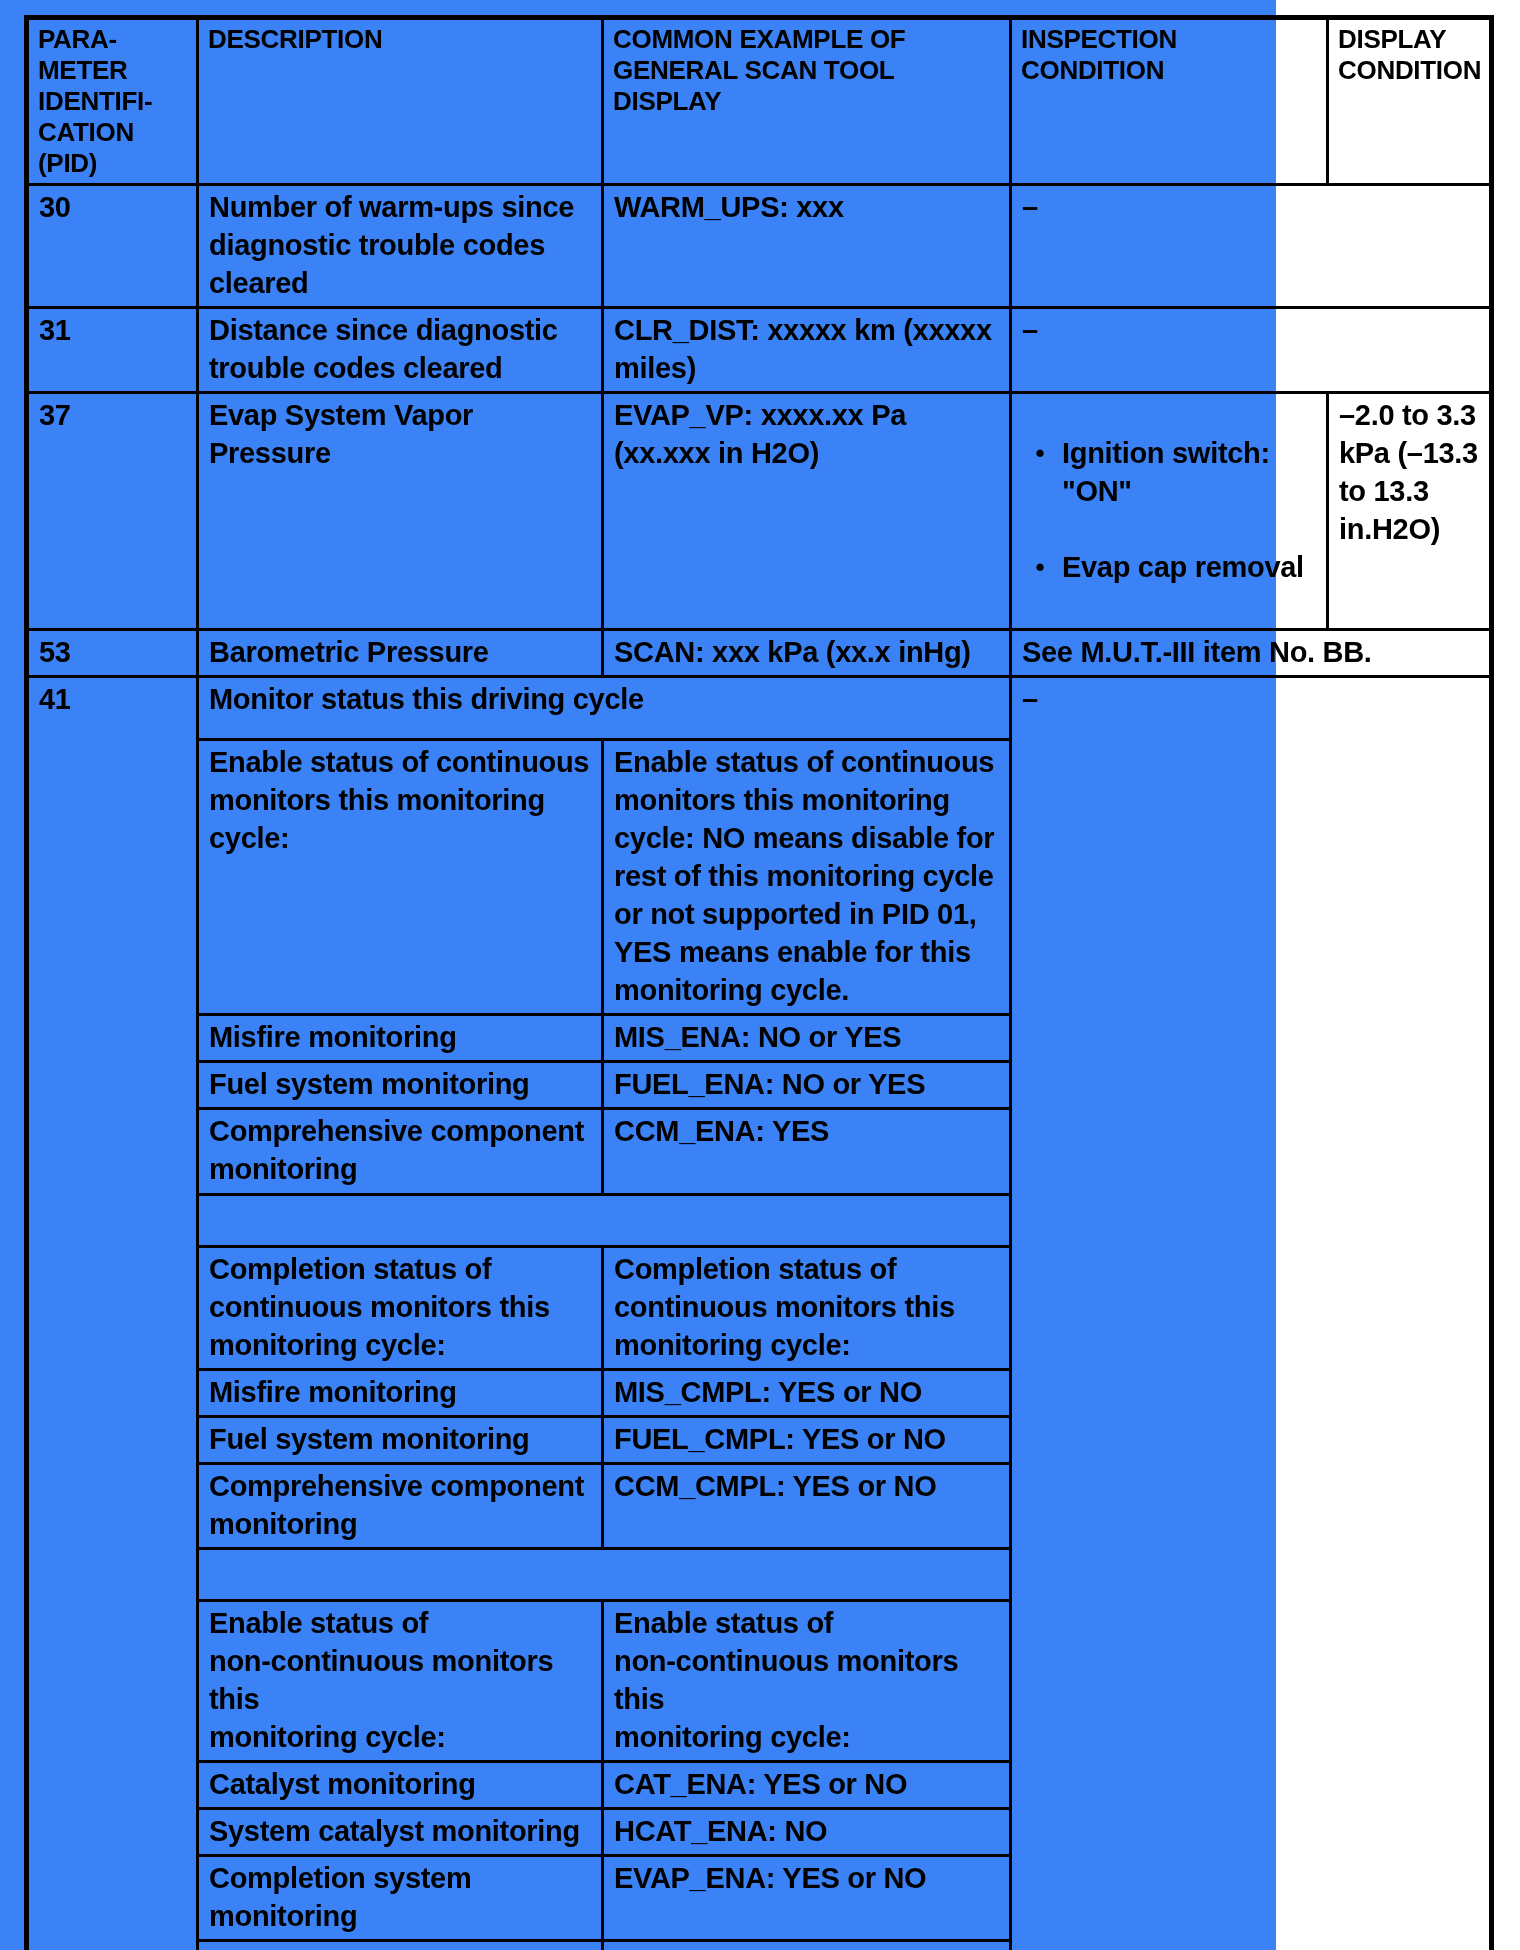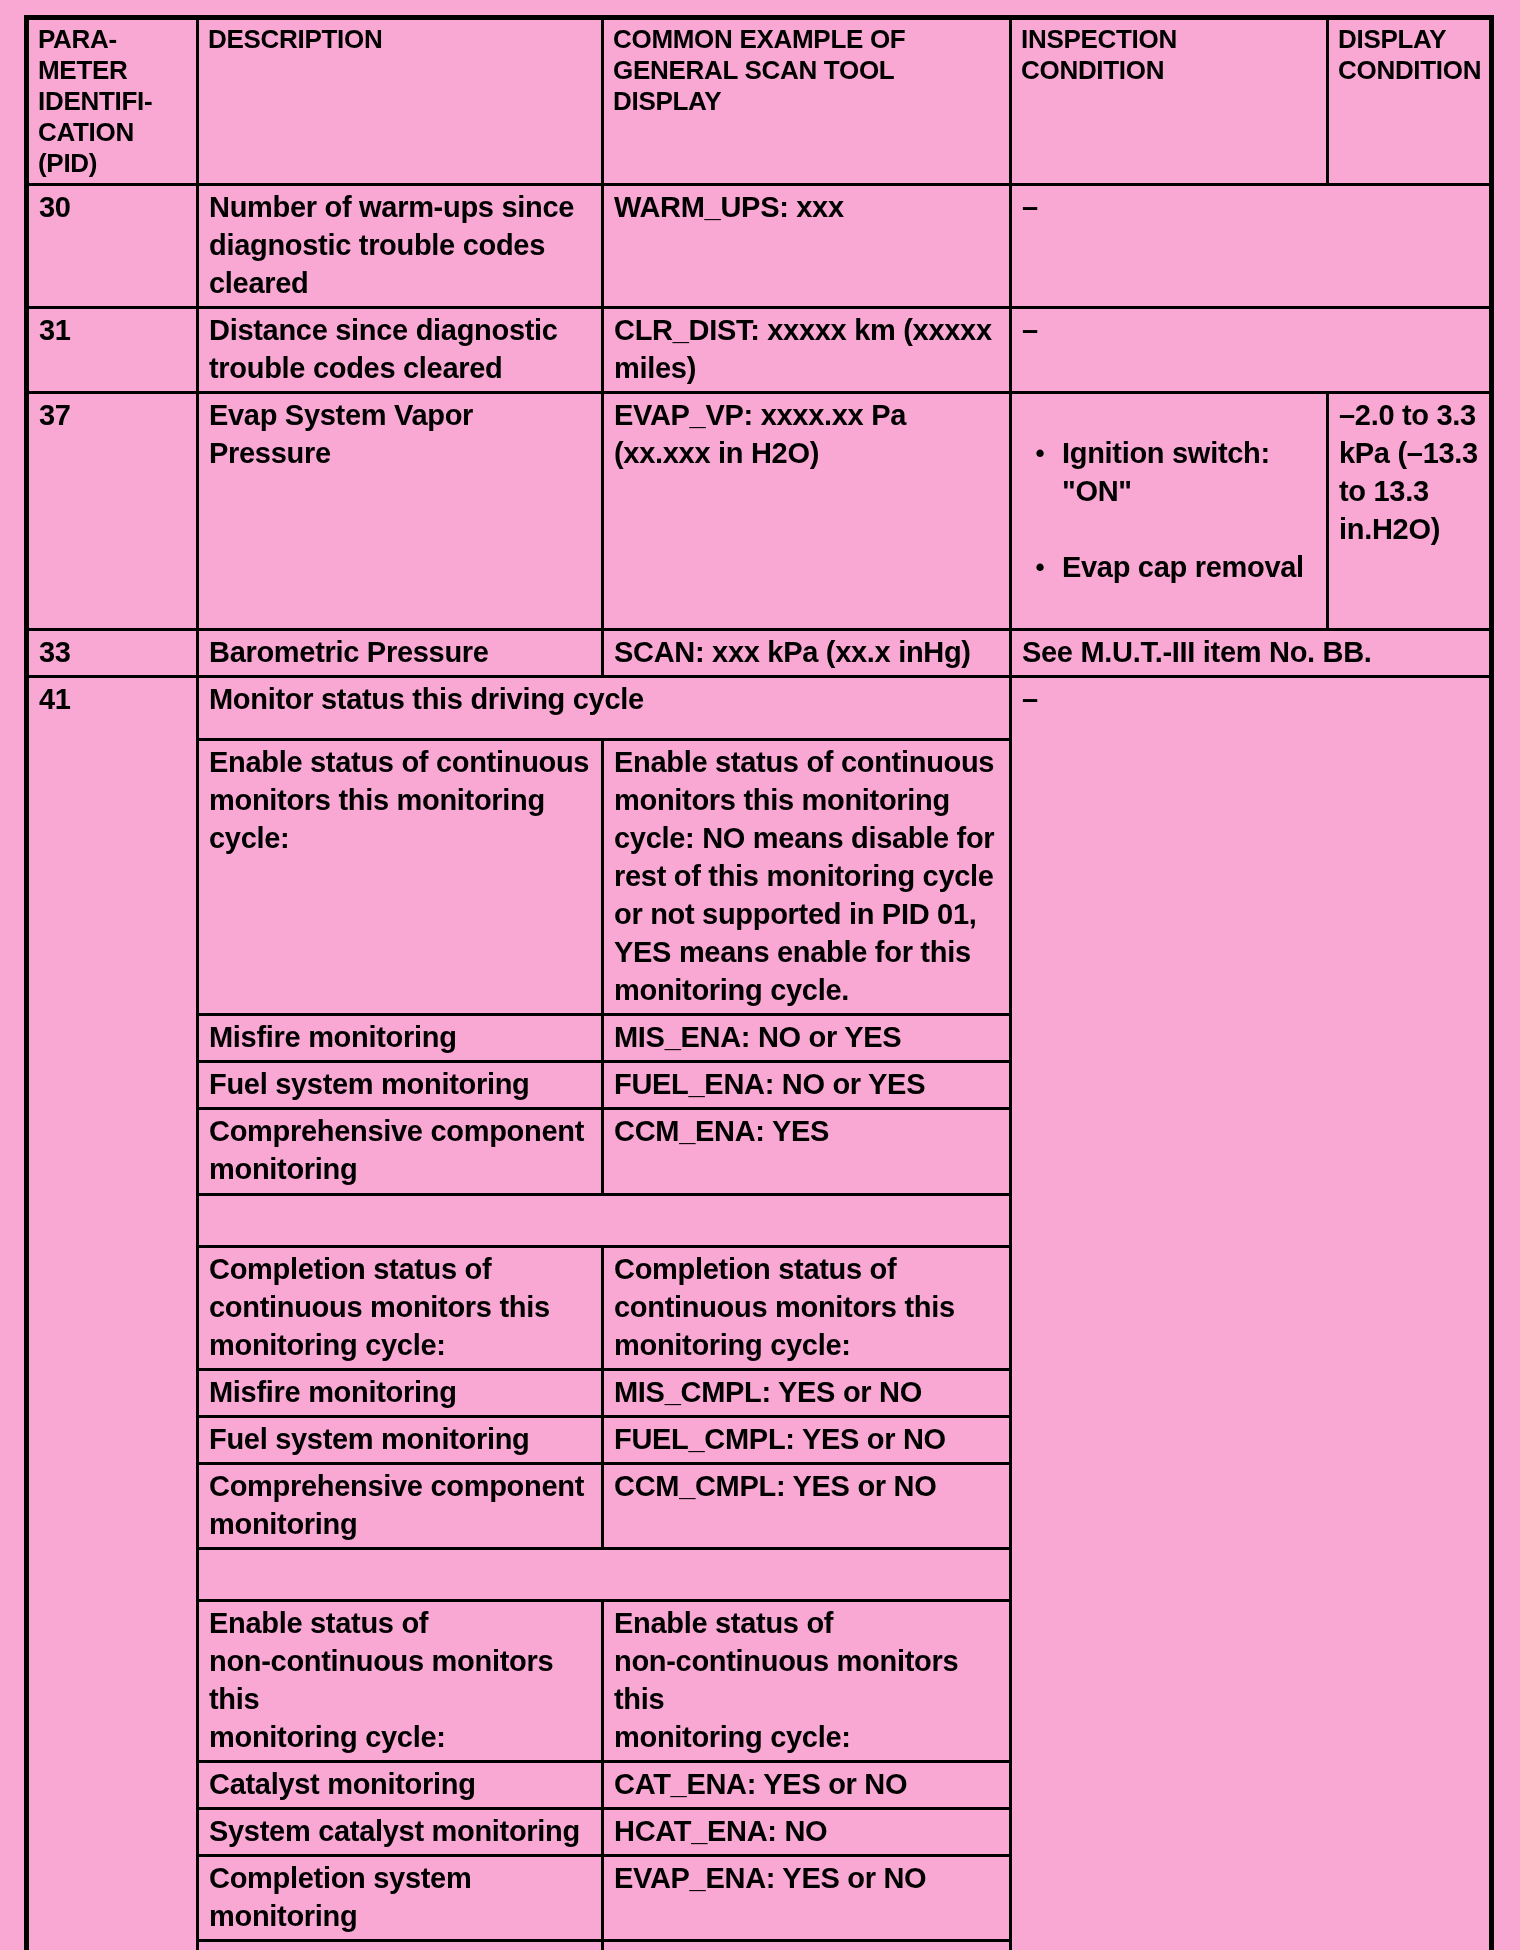--- a/index.html
+++ b/index.html
@@ -1,17 +1,17 @@
 <!DOCTYPE html>
 <html><head>
 <meta charset="utf-8">
 <style>
   html,body{margin:0;padding:0;background:#ffffff;}
   .page{
-    position:relative;width:1520px;height:1950px;background:#f9a8d4;
+    position:relative;width:1276px;height:1950px;background:#3b82f6;
     font-family:"Liberation Sans",sans-serif;color:#000000;
   }
   table.pid-table{
     position:absolute;left:24px;top:15px;width:1465px;
     border-collapse:collapse;table-layout:fixed;
     border:5px solid #000000;
   }
   th,td{
     border:3px solid #000000;
     vertical-align:top;text-align:left;
@@ -111,21 +111,21 @@
           <span class="bullet-text">Evap cap removal</span>
         </div>
       </td>
       <td>–2.0 to 3.3
 kPa (–13.3
 to 13.3
 in.H2O)</td>
     </tr>
 
     <tr class="h46">
-      <td>33</td>
+      <td>53</td>
       <td>Barometric Pressure</td>
       <td>SCAN: xxx kPa (xx.x inHg)</td>
       <td colspan="2">See M.U.T.-III item No. BB.</td>
     </tr>
 
     <tr class="h63">
       <td rowspan="17">41</td>
       <td colspan="2">Monitor status this driving cycle</td>
       <td colspan="2" rowspan="17">–</td>
     </tr>

